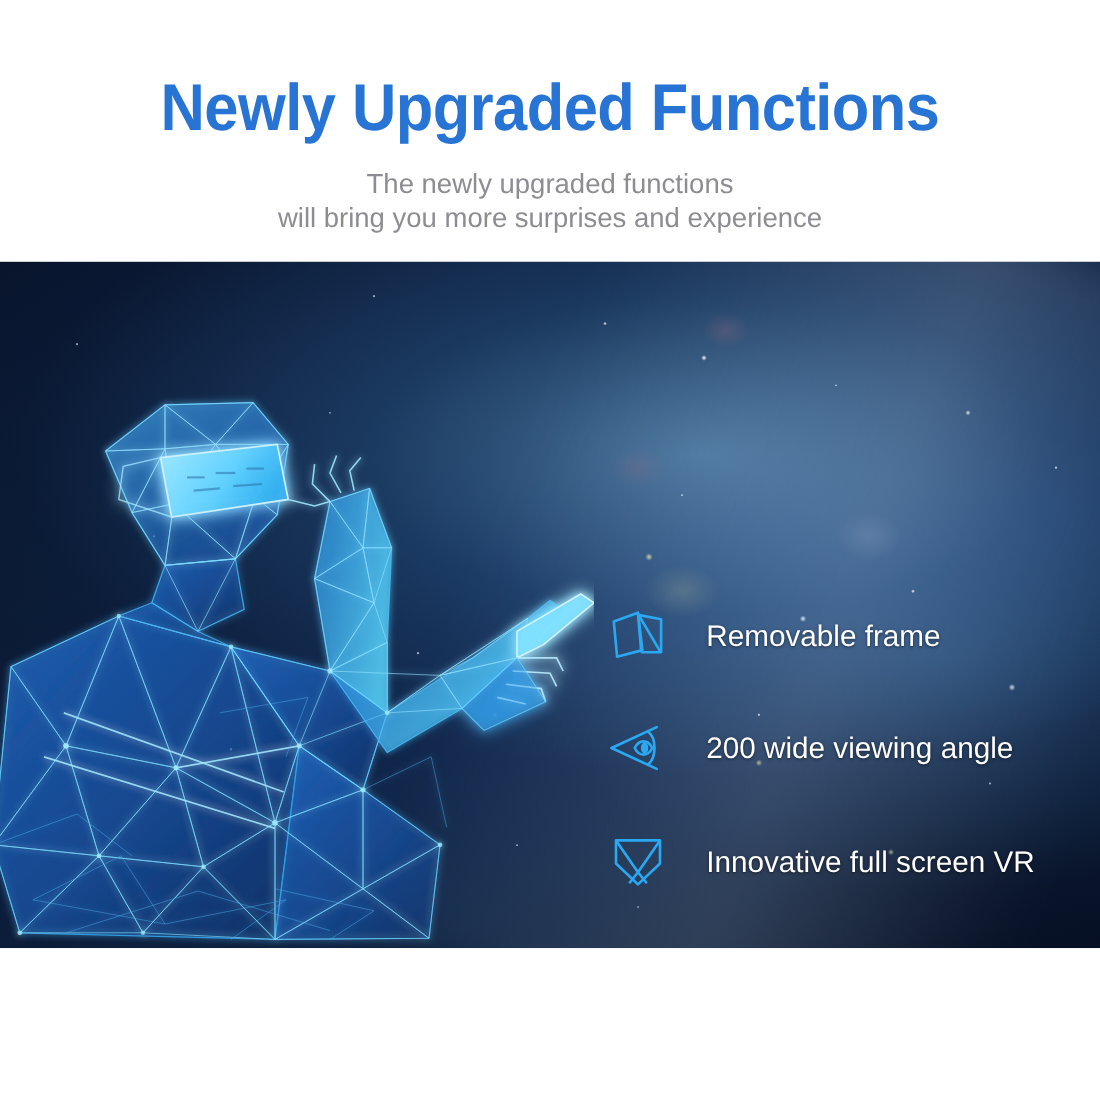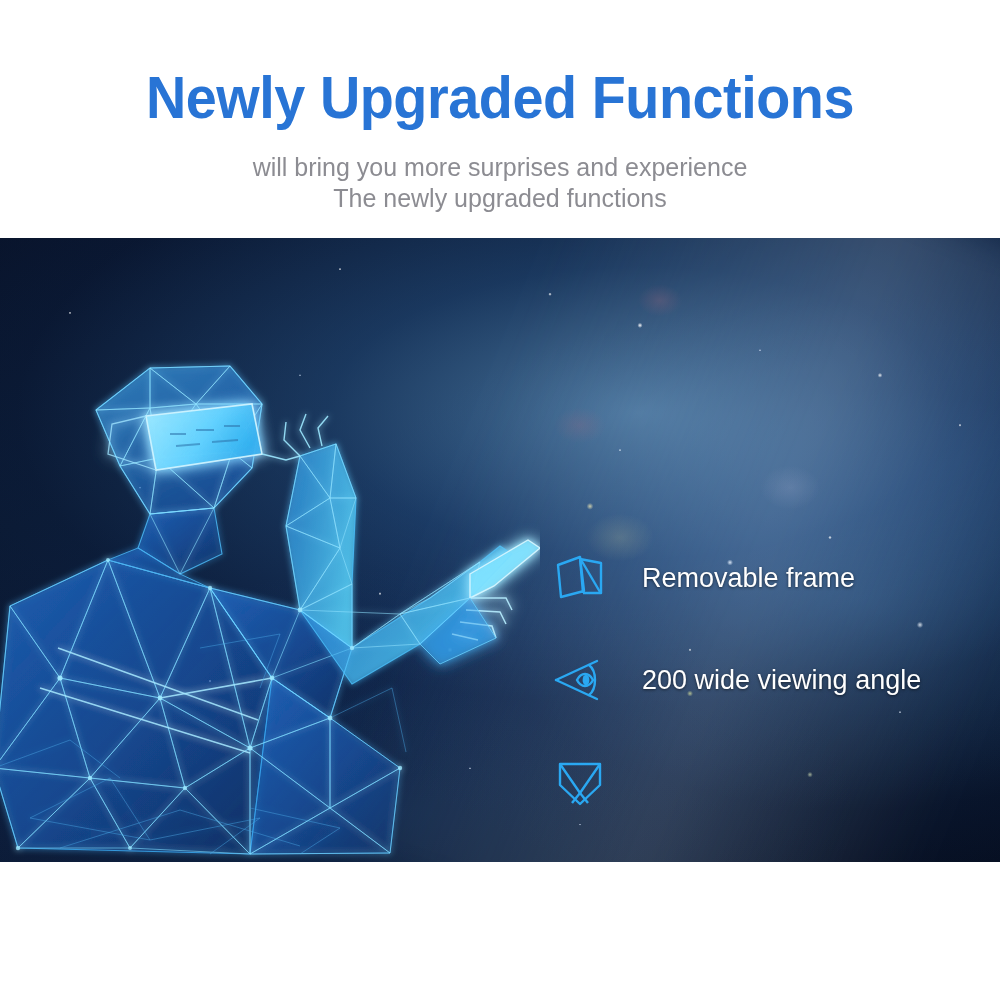--- a/index.html
+++ b/index.html
@@ -186,22 +186,22 @@
   }
 </style>
 </head>
 <body>
 
 <div id="page">
 
   <div class="header">
     <div class="page-title">Newly Upgraded Functions</div>
     <div class="subtitle">
+      <span class="line">The newly upgraded functions</span>
       <span class="line">will bring you more surprises and experience</span>
-      <span class="line">The newly upgraded functions</span>
     </div>
   </div>
 
   <div class="hero">
     <div class="nebula-band"></div>
     <div class="stars3"></div>
     <div class="stars"></div>
     <div class="stars2"></div>
 
     <div class="figure-wrap">
@@ -431,20 +431,23 @@
         <span class="feature-icon">
           <svg width="48" height="50" viewBox="0 0 48 50">
             <g fill="none" stroke="#2aa8f2" stroke-width="2.4" stroke-linejoin="round">
               <path d="M4 5 L44 5 L44 26 L24 45 L4 26 Z"></path>
               <path d="M4 5 L24 34 L44 5"></path>
               <path d="M24 34 L16 44"></path>
               <path d="M24 34 L32 44"></path>
             </g>
           </svg>
         </span>
+        <span class="feature-texts">
+          <span class="feature-label">Innovative full screen VR</span>
+        </span>
       </div>
 
       <div class="feature-row" style="top:320px;">
         <span class="feature-icon">
           <svg width="50" height="50" viewBox="0 0 50 50">
             <circle cx="25" cy="25" r="21" fill="none" stroke="#2aa8f2" stroke-width="2.6"></circle>
             <path d="M33 9 C16 14 12 32 18 41 C12 28 18 14 33 9 Z" fill="#2aa8f2" stroke="#2aa8f2" stroke-width="2.2" stroke-linejoin="round"></path>
           </svg>
         </span>
 

